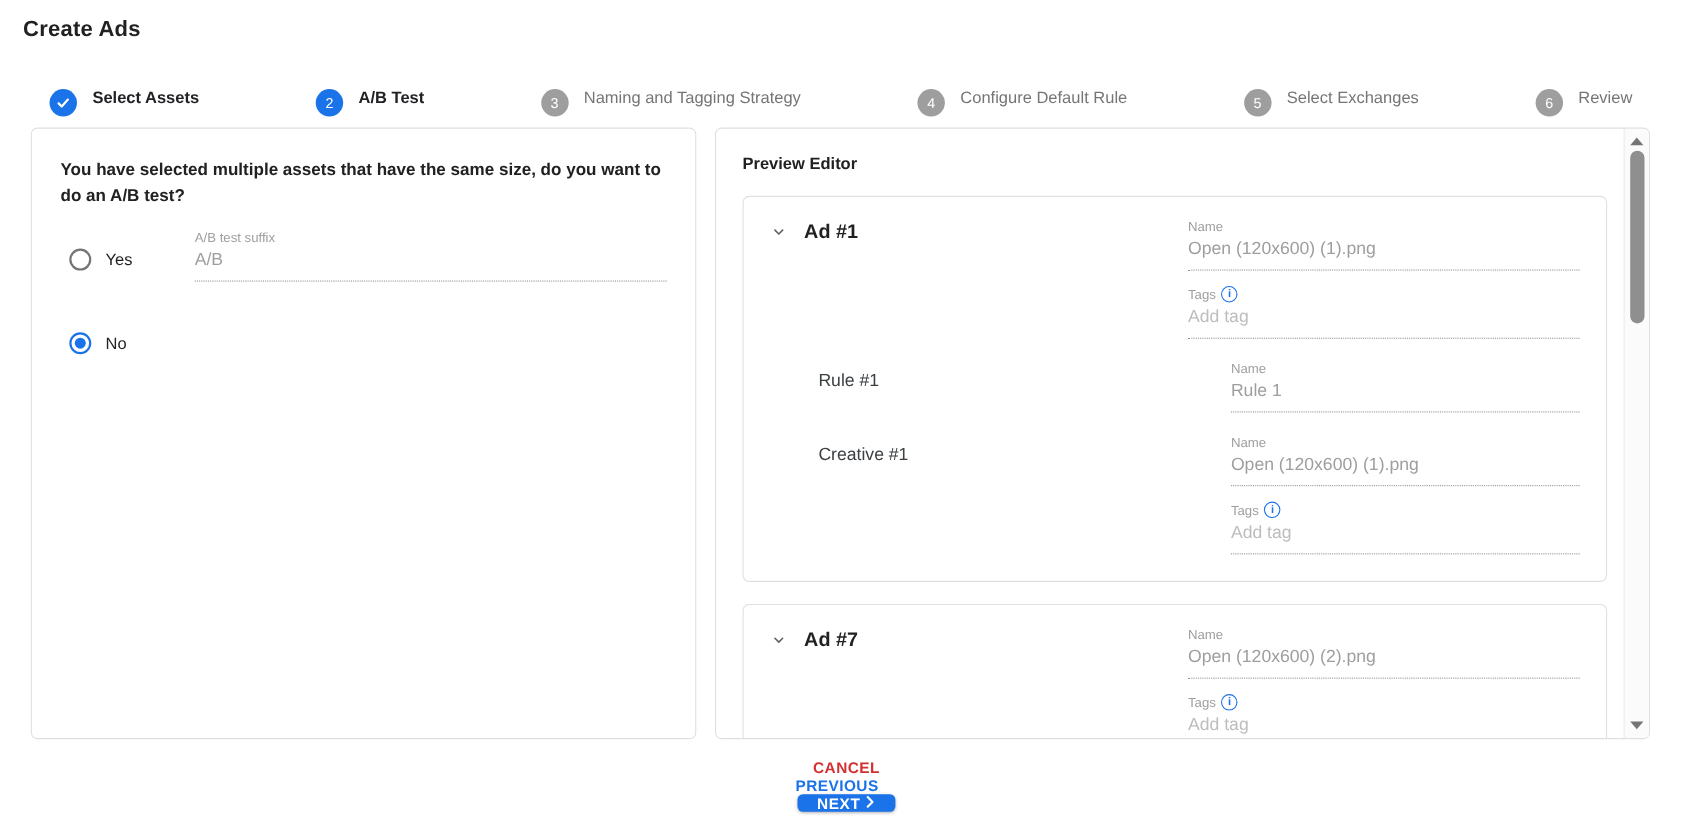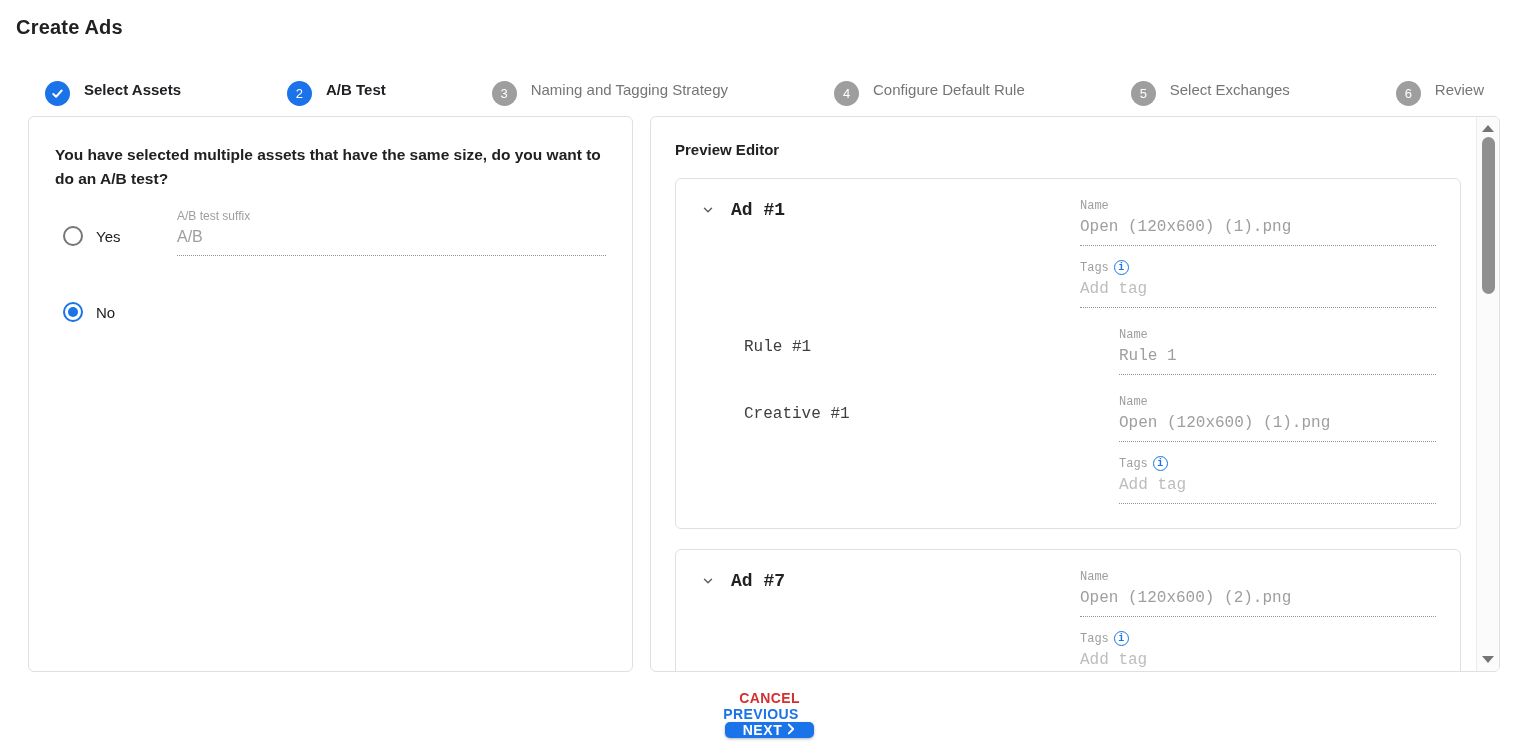--- a/index.html
+++ b/index.html
@@ -4,21 +4,21 @@
 <style>
   * { box-sizing: border-box; }
   html,body { margin:0; padding:0; }
   body {
     width:1530px; height:755px; overflow:hidden; position:relative;
     background:#ffffff; color:#212121;
     font-family:"Liberation Sans", sans-serif;
   }
 
   
-  .page-title { padding:16px 0 0 16px; font-size:20px; font-weight:700; letter-spacing:.2px; }
+  .page-title { padding:16px 0 0 21px; font-size:20px; font-weight:700; letter-spacing:.2px; }
 
   
   .stepper { display:flex; justify-content:space-between; align-items:center; padding:0 46px 0 45px; margin-top:18px; height:30px; }
   .step { display:flex; align-items:flex-start; gap:14px; cursor:pointer;margin-top:42px; }
   .step-circle {
     width:25px; height:25px; border-radius:50%; flex:none;
     display:flex; align-items:center; justify-content:center;
     background:#9e9e9e; color:#fff; font-size:13px; font-weight:500;
   }
   .step.done .step-circle, .step.active .step-circle { background:#1a73e8; }
@@ -56,21 +56,21 @@
   .suffix-field { flex:1; }
 
   .info-icon {
     width:15px; height:15px; border-radius:50%; border:1.4px solid #1a73e8;
     color:#1a73e8; font-size:10px; font-weight:700; font-style:normal;
     display:inline-flex; align-items:center; justify-content:center; cursor:pointer;
   }
 
   
   .preview-title { font-size:15px; font-weight:700; }
-  .ad-card { border:1px solid #e0e0e0; border-radius:6px; margin-top:20px; padding:20px 24px 24px; background:#fff;font-family:Liberation Mono, monospace; }
+  .ad-card { border:1px solid #e0e0e0; border-radius:6px; margin-top:20px; padding:20px 24px 24px; background:#fff; }
   .ad-row { display:flex; }
   .ad-row + .ad-row { margin-top:20px;gap:39px; }
   .ad-left { width:380px; flex:none; padding-top:1px; }
   .ad-right { flex:1; min-width:0; }
   .ad-right .field + .field { margin-top:14px; }
   .ad-title-wrap { display:flex; align-items:center; gap:15px; }
   .chev-btn { width:16px; height:16px; flex:none; display:flex; align-items:center; justify-content:center; cursor:pointer; }
   .ad-title { font-size:18px; font-weight:700; color:#212121; }
   .sub-title { font-size:16px; color:#3c4043; padding-left:44px; padding-top:9px; }
 

